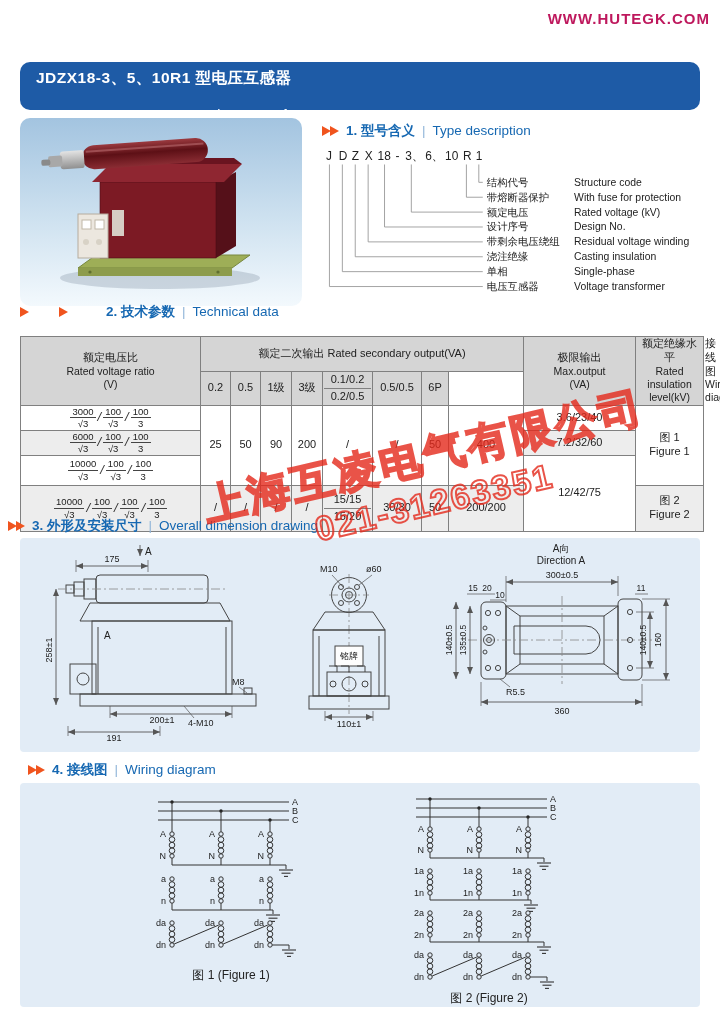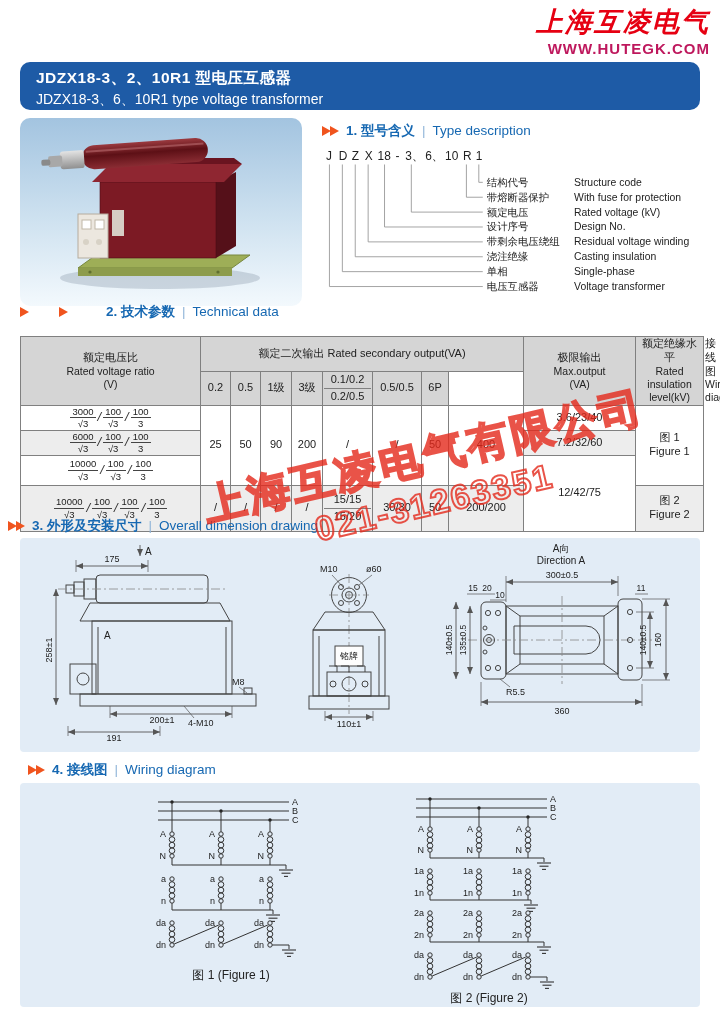--- a/index.html
+++ b/index.html
@@ -7,21 +7,21 @@
   .page{position:relative;width:720px;height:1016px;background:#fff;overflow:hidden;}
 
   
   .logo-block{position:absolute;top:8px;right:10px;text-align:right;}
   .logo-cn{font-size:27px;font-weight:bold;color:#e60012;letter-spacing:2px;line-height:1.1;font-style:italic;}
   .logo-site{font-size:15px;font-weight:600;color:#be185d;letter-spacing:1px;margin-top:2px;}
 
   
   .banner{position:absolute;left:20px;top:62px;width:680px;height:48px;background:#1e5ba6;border-radius:10px;color:#fff;box-sizing:border-box;padding:6px 0 0 16px;}
   .banner .l1{font-size:15.5px;font-weight:bold;letter-spacing:.5px;}
-  .banner .l2{font-size:14px;margin-top:2px;}
+  .banner .l2{font-size:14px;margin-top:18px;}
 
   
   .sec-head{position:absolute;display:flex;align-items:center;height:16px;}
   .tri{width:0;height:0;border-left:9px solid #f0541e;border-top:5.5px solid transparent;border-bottom:5.5px solid transparent;display:inline-block;}
   .tri+.tri{margin-left:-1px;}
   .htxt{margin-left:7px;font-size:13.5px;color:#1668b2;}
   .hn,.hcn{font-weight:bold;}
   .hsep{color:#8fb4d8;padding:0 7px;font-weight:normal;}
   .hen{font-weight:normal;}
 
@@ -100,26 +100,25 @@
     <linearGradient id="metal" x1="0" y1="0" x2="0" y2="1">
       <stop offset="0" stop-color="#e4e4e4"></stop>
         <stop offset="1" stop-color="#8f8f8f"></stop>
     </linearGradient>
   </defs>
 </svg>
 
 <div class="page">
 
   <div class="logo-block">
-    <div class="logo-cn">上海互凌电气</div>
     <div class="logo-site">WWW.HUTEGK.COM</div>
   </div>
 
   <div class="banner">
-    <div class="l1">JDZX18-3、2、10R1 型电压互感器</div>
+    <div class="l1">JDZX18-3、5、10R1 型电压互感器</div>
     <div class="l2">JDZX18-3、6、10R1 type voltage transformer</div>
   </div>
 
   <svg class="photo" width="282" height="188" viewBox="0 0 282 188">
     <rect x="0" y="0" width="282" height="188" rx="10" fill="url(#sky)"></rect>
     <ellipse cx="140" cy="160" rx="100" ry="11" fill="rgba(80,100,125,.22)"></ellipse>
     <polygon points="58,150 212,150 230,137 76,137" fill="#9eae57" stroke="#77873e" stroke-width="1"></polygon>
     <rect x="58" y="150" width="154" height="8" fill="#8d9c4c"></rect>
     <circle cx="70" cy="154" r="1.6" fill="#5f6e2f"></circle>
       <circle cx="198" cy="154" r="1.6" fill="#5f6e2f"></circle>

